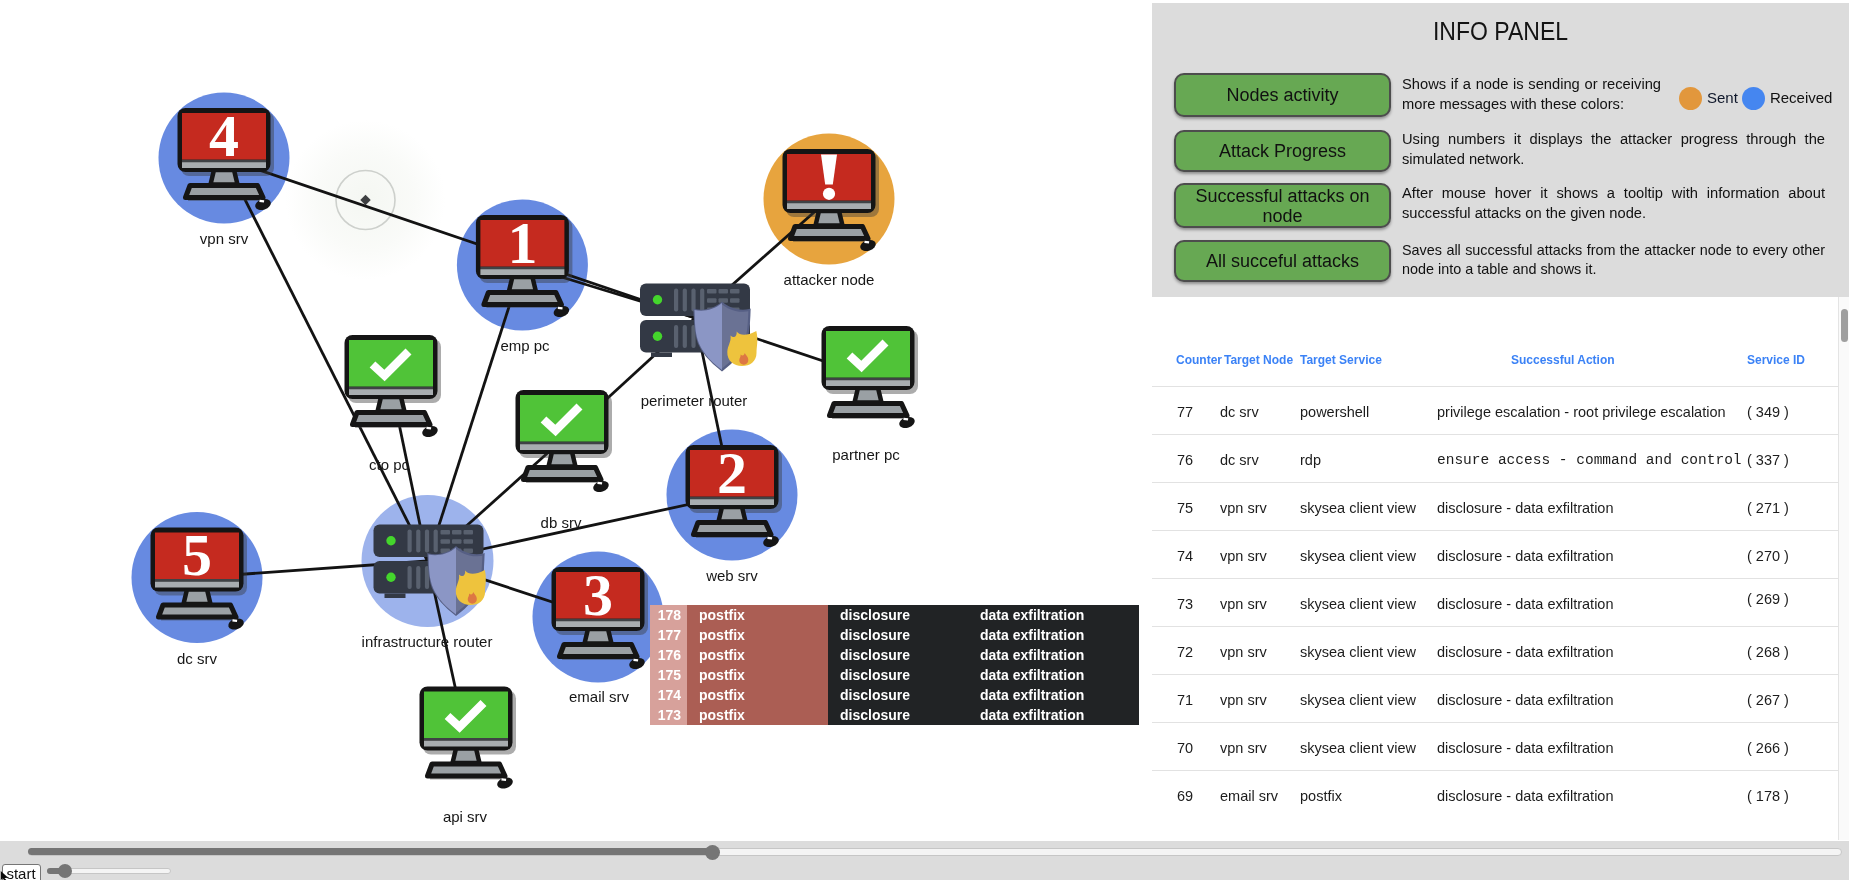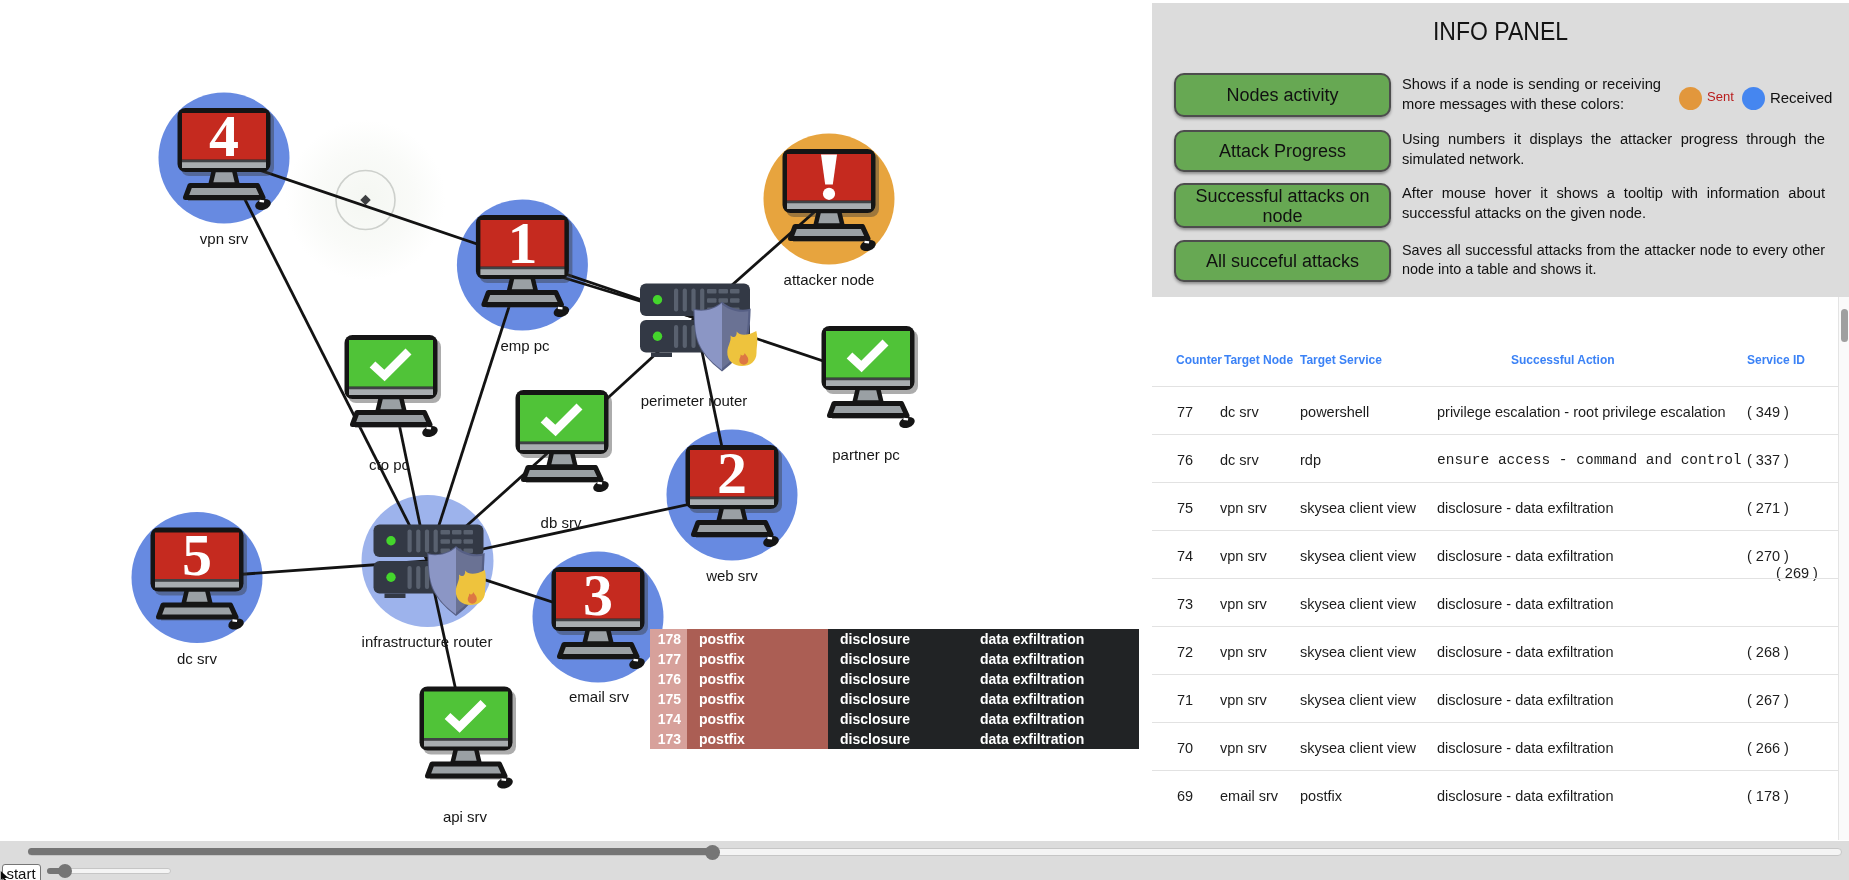--- a/index.html
+++ b/index.html
@@ -9,21 +9,21 @@
   #panel h1{position:absolute;left:0;right:0;top:13.5px;margin:0;text-align:center;
     font-size:25px;font-weight:normal;color:#141414;transform:scaleX(.92);}
   .btn{position:absolute;left:22px;width:217px;background:#67a853;border:2px solid #4d4d4d;
     border-radius:10px;box-sizing:border-box;display:flex;align-items:center;justify-content:center;
     font-size:18px;color:#111;text-align:center;line-height:20px;box-shadow:0 2px 3px rgba(0,0,0,.35);}
   .desc{position:absolute;left:250px;font-size:14.7px;color:#111;line-height:19.5px;}
   .jl{text-align:justify;text-align-last:justify;}
   .hdr{position:absolute;font-size:12px;font-weight:bold;color:#3b82f6;}
   .cell{position:absolute;font-size:14.5px;color:#1c1c1c;}
   .sep{position:absolute;left:1152px;width:686px;height:1px;background:#e2e2e2;}
-  #tooltip{left:650px;top:605px;width:489px;font-size:14px;font-weight:bold;color:#fff;margin-top:24px;}
+  #tooltip{left:650px;top:605px;width:489px;font-size:14px;font-weight:bold;color:#fff;}
   .trow{display:flex;height:20px;line-height:20px;}
   .tc1{width:37px;background:#d7a19b;text-align:right;padding-right:6px;box-sizing:border-box;}
   .tc2{width:141px;background:#ab5e54;padding-left:12px;box-sizing:border-box;}
   .tc3{width:152px;background:#212325;padding-left:12px;box-sizing:border-box;}
   .tc4{flex:1;background:#212325;}
 </style>
 </head>
 <body>
 
 <svg class="abs" style="left:0;top:0" width="1849" height="880" viewBox="0 0 1849 880">
@@ -253,21 +253,21 @@
     </div>
   <div class="desc" style="top:181.2px;width:423px;">
       <div class="jl">After mouse hover it shows a tooltip with information about</div>
       <div>successful attacks on the given node.</div>
     </div>
   <div class="desc" style="top:237.9px;width:423px;font-size:14.4px;">
       <div class="jl">Saves all successful attacks from the attacker node to every other</div>
       <div>node into a table and shows it.</div>
     </div>
   <div class="abs" style="left:527.3px;top:84.2px;width:23px;height:23px;border-radius:50%;background:#e2973c;"></div>
-  <span class="abs" style="left:555px;top:85.5px;font-size:13px;color:#b91c1c;">Sent</span>
+  <span class="abs" style="left:555px;top:85.5px;font-size:15px;color:#0f172a;">Sent</span>
   <div class="abs" style="left:589.9px;top:84.2px;width:23px;height:23px;border-radius:50%;background:#4586f0;"></div>
   <span class="abs" style="left:617.9px;top:85.5px;font-size:15px;color:#111;">Received</span>
 </div>
 
 <div id="attable">
   <span class="hdr" style="left:1176px;top:353px;">Counter</span>
   <span class="hdr" style="left:1224px;top:353px;">Target Node</span>
   <span class="hdr" style="left:1300px;top:353px;">Target Service</span>
   <span class="hdr" style="left:1511px;top:353px;">Successful Action</span>
   <span class="hdr" style="left:1747px;top:353px;">Service ID</span>
@@ -288,21 +288,21 @@
   <span class="cell" style="left:1747px;top:499.5px;">( 271 )</span>
   <span class="cell" style="left:1177px;top:547.5px;">74</span>
   <span class="cell" style="left:1220px;top:547.5px;">vpn srv</span>
   <span class="cell" style="left:1300px;top:547.5px;">skysea client view</span>
   <span class="cell" style="left:1437px;top:547.5px;">disclosure - data exfiltration</span>
   <span class="cell" style="left:1747px;top:547.5px;">( 270 )</span>
   <span class="cell" style="left:1177px;top:595.5px;">73</span>
   <span class="cell" style="left:1220px;top:595.5px;">vpn srv</span>
   <span class="cell" style="left:1300px;top:595.5px;">skysea client view</span>
   <span class="cell" style="left:1437px;top:595.5px;">disclosure - data exfiltration</span>
-  <span class="cell" style="left:1747px;top:565px;margin-left:29px;">( 269 )</span>
+  <span class="cell" style="left:1747px;top:591px;">( 269 )</span>
   <span class="cell" style="left:1177px;top:643.5px;">72</span>
   <span class="cell" style="left:1220px;top:643.5px;">vpn srv</span>
   <span class="cell" style="left:1300px;top:643.5px;">skysea client view</span>
   <span class="cell" style="left:1437px;top:643.5px;">disclosure - data exfiltration</span>
   <span class="cell" style="left:1747px;top:643.5px;">( 268 )</span>
   <span class="cell" style="left:1177px;top:691.5px;">71</span>
   <span class="cell" style="left:1220px;top:691.5px;">vpn srv</span>
   <span class="cell" style="left:1300px;top:691.5px;">skysea client view</span>
   <span class="cell" style="left:1437px;top:691.5px;">disclosure - data exfiltration</span>
   <span class="cell" style="left:1747px;top:691.5px;">( 267 )</span>

